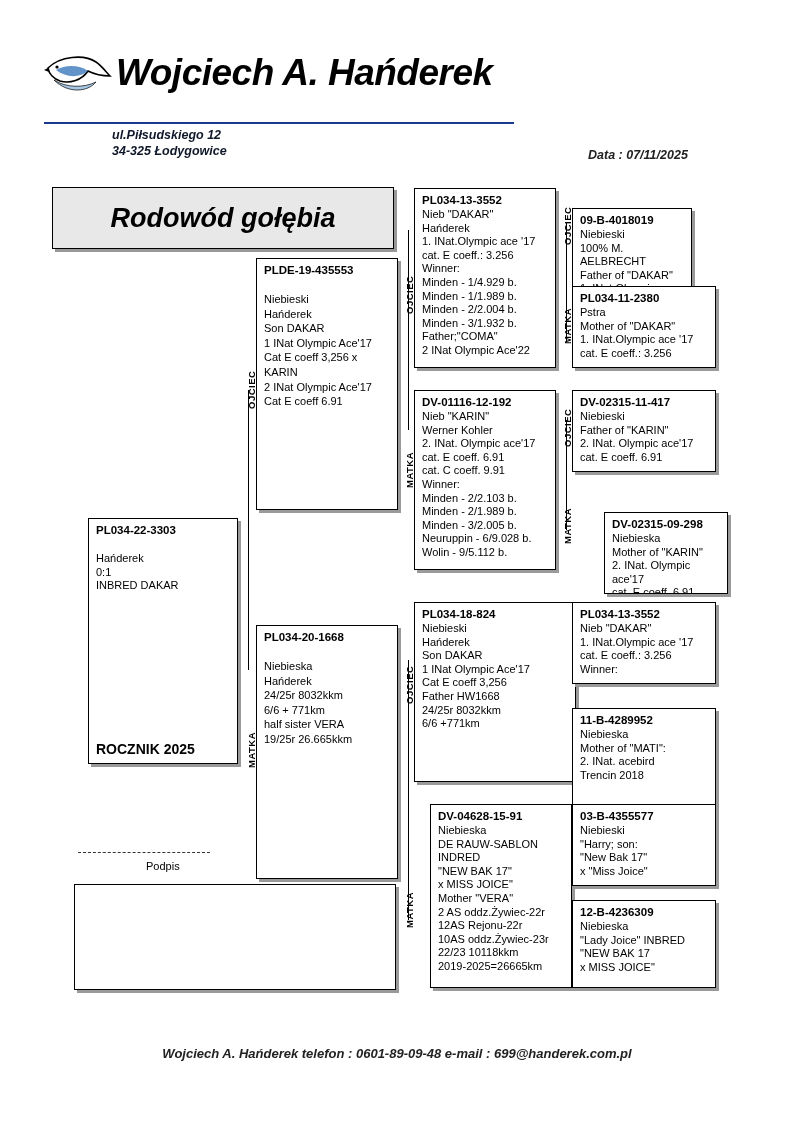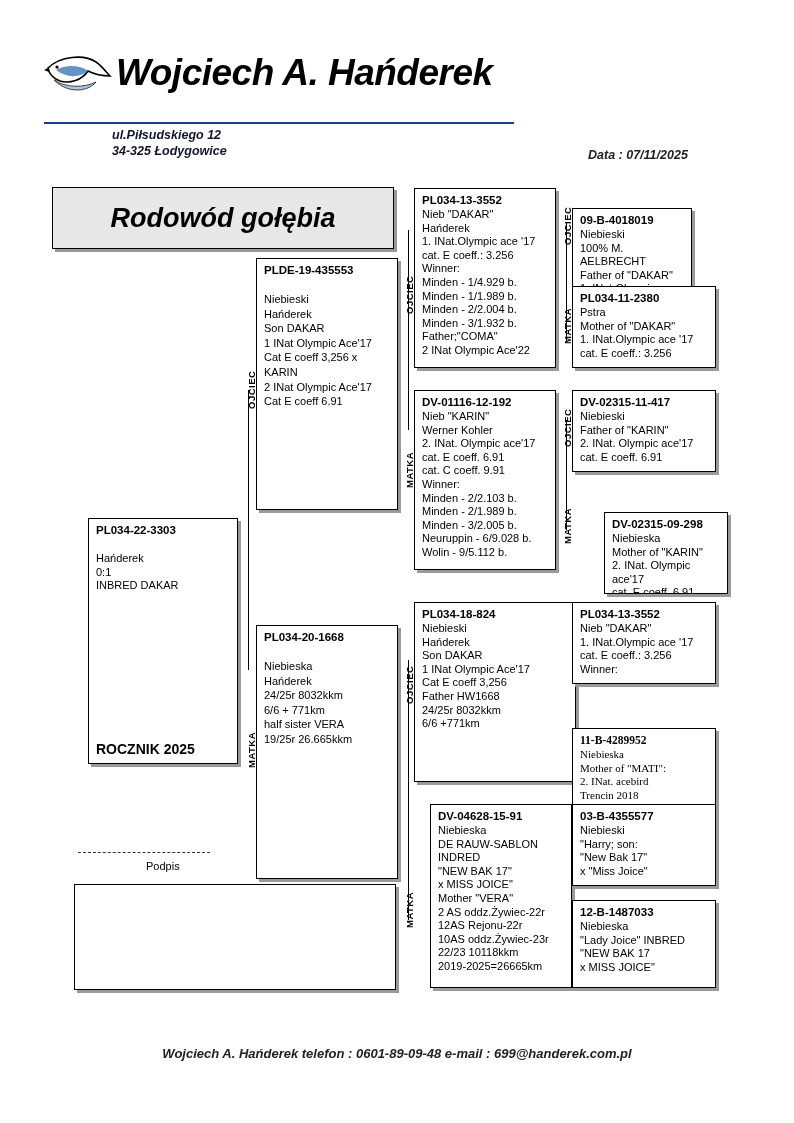--- a/index.html
+++ b/index.html
@@ -382,38 +382,38 @@
   </div>
 
   <div class="card" style="left:572px; top:602px; width:144px; height:82px;">
     <span class="ring">PL034-13-3552</span>
     <div class="lines">Nieb "DAKAR"
 1. INat.Olympic ace '17
 cat. E coeff.: 3.256
 Winner:</div>
   </div>
 
-  <div class="card" style="left:572px; top:728px; width:144px; height:103px;font-family:Liberation Serif, serif;">
+  <div class="card" style="left:572px; top:708px; width:144px; height:103px;">
     <span class="ring">11-B-4289952</span>
     <div class="lines">Niebieska
 Mother of "MATI":
 2. INat. acebird
 Trencin 2018</div>
   </div>
 
   <div class="card" style="left:572px; top:804px; width:144px; height:82px;">
     <span class="ring">03-B-4355577</span>
     <div class="lines">Niebieski
 "Harry; son:
 "New Bak 17"
 x "Miss Joice"</div>
   </div>
 
   <div class="card" style="left:572px; top:900px; width:144px; height:88px;">
-    <span class="ring">12-B-1487033</span>
+    <span class="ring">12-B-4236309</span>
     <div class="lines">Niebieska
 "Lady Joice" INBRED
 "NEW BAK 17
 x MISS JOICE"</div>
   </div>
 
   <div class="sig-rule"></div>
   <div class="sig-label">Podpis</div>
   <div class="sig-box"></div>
 

